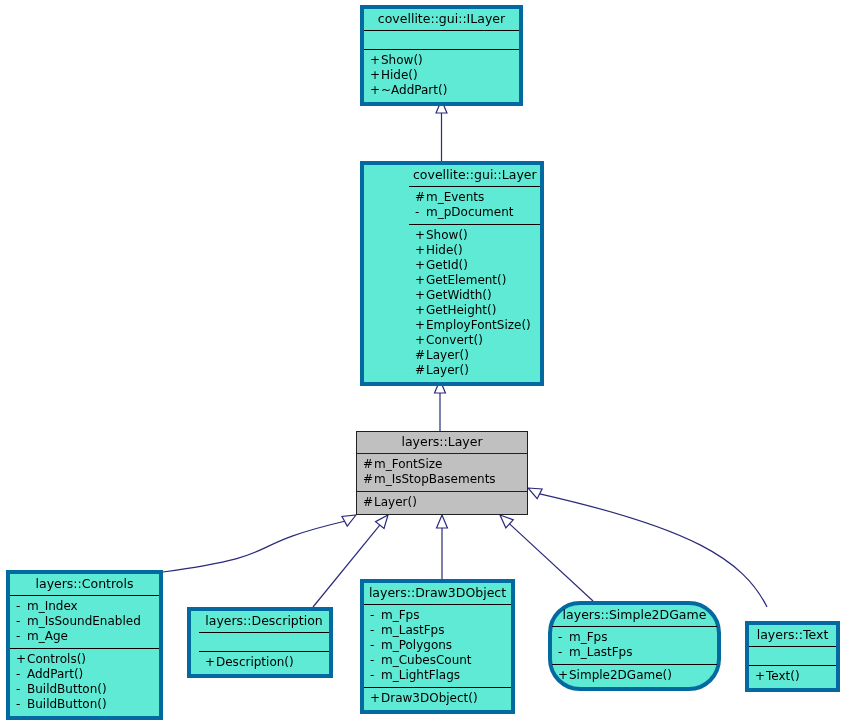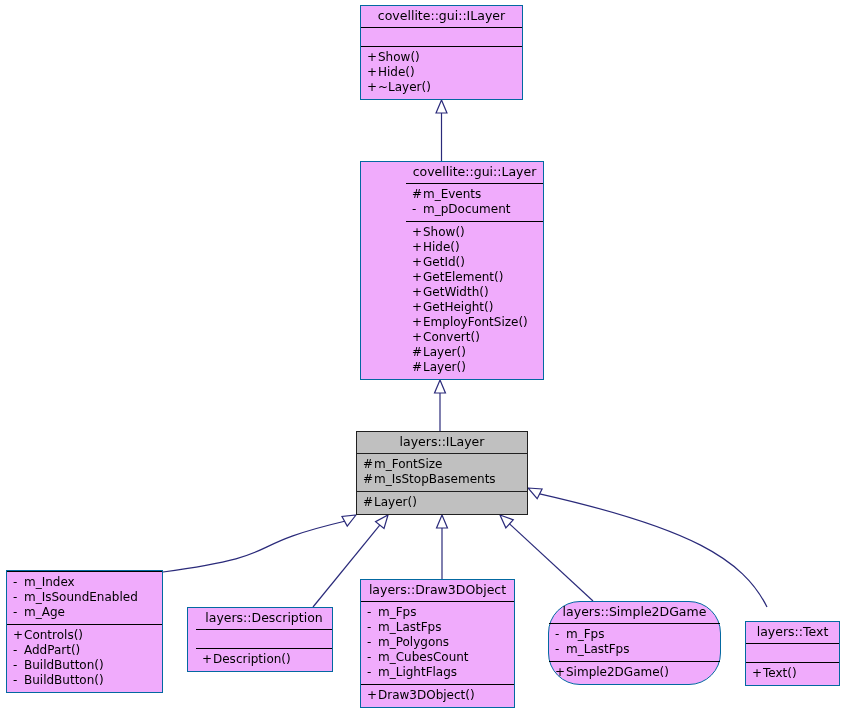--- a/index.html
+++ b/index.html
@@ -21,22 +21,22 @@
     position: absolute;
     left: 0;
     top: 0;
     width: 850px;
     height: 728px;
     pointer-events: none;
   }
   .uml-class {
     position: absolute;
     box-sizing: border-box;
-    border: 1px solid #0369a1;
-    background: #f0abfc;
+    border: 4px solid #0369a1;
+    background: #5eead4;
     z-index: 2;
   }
   .uml-class.highlight {
     background: #c0c0c0;
     border: 1px solid #202020;
   }
   .uml-title {
     box-sizing: border-box;
     text-align: center;
     font-size: 12.5px;
@@ -95,21 +95,21 @@
     </svg>
   <div id="classes-layer">
       <div class="uml-class" style="left: 360px; top: 5px; width: 163px;">
         <div class="uml-title">covellite::gui::ILayer</div>
         <div class="uml-sep"></div>
         <div class="uml-compartment empty"></div>
         <div class="uml-sep"></div>
         <div class="uml-compartment">
           <div class="uml-member"><span class="vis">+</span><span>Show()</span></div>
           <div class="uml-member"><span class="vis">+</span><span>Hide()</span></div>
-          <div class="uml-member"><span class="vis">+</span><span>~Layer()</span></div>
+          <div class="uml-member"><span class="vis">+</span><span>~AddPart()</span></div>
         </div>
       </div>
       <div class="uml-class" style="left: 360px; top: 161px; width: 184px; padding-left: 45px;">
         <div class="uml-title">covellite::gui::Layer</div>
         <div class="uml-sep"></div>
         <div class="uml-compartment">
           <div class="uml-member"><span class="vis">#</span><span>m_Events</span></div>
           <div class="uml-member"><span class="vis">-</span><span>m_pDocument</span></div>
         </div>
         <div class="uml-sep"></div>
@@ -120,32 +120,33 @@
           <div class="uml-member"><span class="vis">+</span><span>GetElement()</span></div>
           <div class="uml-member"><span class="vis">+</span><span>GetWidth()</span></div>
           <div class="uml-member"><span class="vis">+</span><span>GetHeight()</span></div>
           <div class="uml-member"><span class="vis">+</span><span>EmployFontSize()</span></div>
           <div class="uml-member"><span class="vis">+</span><span>Convert()</span></div>
           <div class="uml-member"><span class="vis">#</span><span>Layer()</span></div>
           <div class="uml-member"><span class="vis">#</span><span>Layer()</span></div>
         </div>
       </div>
       <div class="uml-class highlight" style="left: 356px; top: 431px; width: 172px;">
-        <div class="uml-title">layers::ILayer</div>
+        <div class="uml-title">layers::Layer</div>
         <div class="uml-sep"></div>
         <div class="uml-compartment">
           <div class="uml-member"><span class="vis">#</span><span>m_FontSize</span></div>
           <div class="uml-member"><span class="vis">#</span><span>m_IsStopBasements</span></div>
         </div>
         <div class="uml-sep"></div>
         <div class="uml-compartment">
           <div class="uml-member"><span class="vis">#</span><span>Layer()</span></div>
         </div>
       </div>
       <div class="uml-class" style="left: 6px; top: 570px; width: 157px;">
+        <div class="uml-title">layers::Controls</div>
         <div class="uml-sep"></div>
         <div class="uml-compartment">
           <div class="uml-member"><span class="vis">-</span><span>m_Index</span></div>
           <div class="uml-member"><span class="vis">-</span><span>m_IsSoundEnabled</span></div>
           <div class="uml-member"><span class="vis">-</span><span>m_Age</span></div>
         </div>
         <div class="uml-sep"></div>
         <div class="uml-compartment">
           <div class="uml-member"><span class="vis">+</span><span>Controls()</span></div>
           <div class="uml-member"><span class="vis">-</span><span>AddPart()</span></div>

